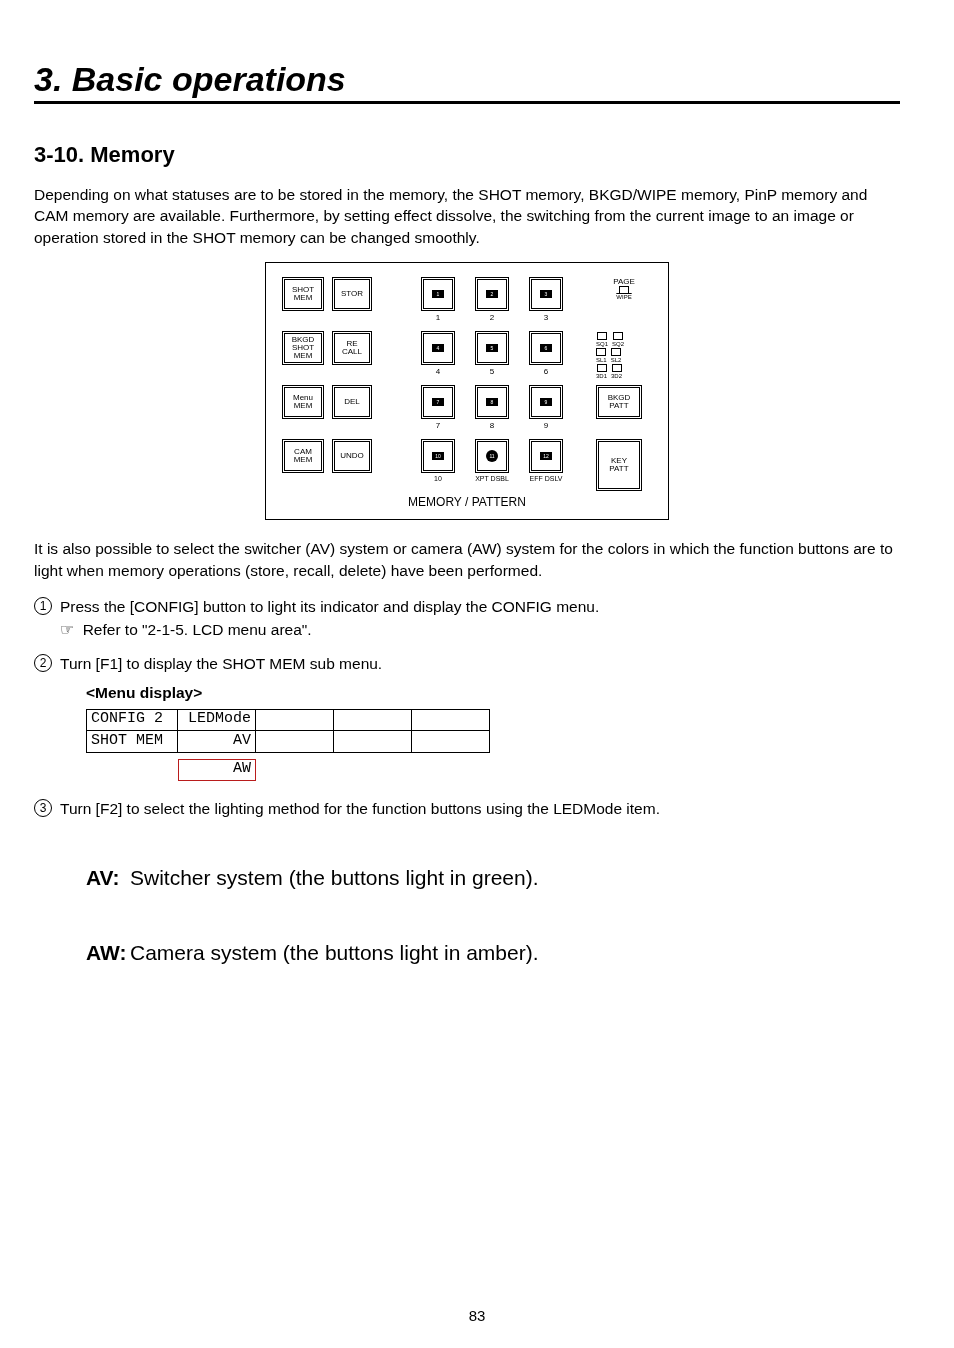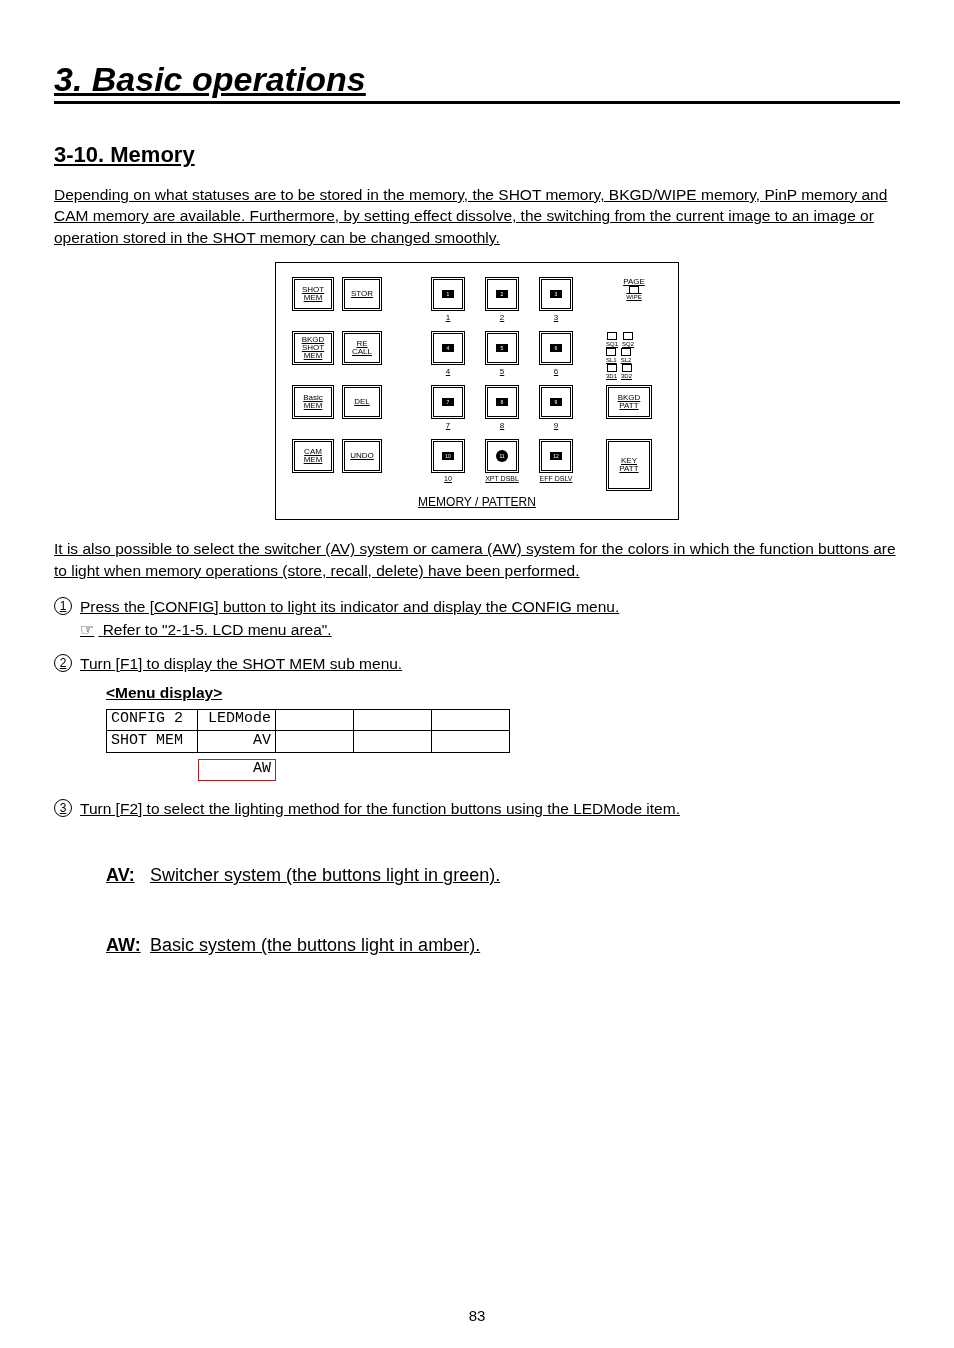--- a/index.html
+++ b/index.html
@@ -6,23 +6,22 @@
   body {
     margin: 0;
     font-family: Arial, Helvetica, sans-serif;
     background: #fff;
     color: #000;
   }
   .page {
     width: 954px;
     min-height: 1348px;
     margin: 0 auto;
-    padding: 60px 54px 40px 54px;
+    padding: 60px 54px 40px 34px;
     position: relative;
-    text-decoration: underline;
   }
   .title {
     font-style: italic;
     font-weight: bold;
     font-size: 34px;
     border-bottom: 3px solid #000;
     padding-bottom: 2px;
     margin-bottom: 38px;
   }
   .sect {
@@ -99,21 +98,21 @@
     display:flex; align-items:center;
     padding: 0 4px;
     white-space: pre;
   }
   .b1 { border:1px solid #b91c1c; }
   .bbot { border-bottom:1px solid #000;}
   .bright { border-right:1px solid #000;}
   .bleft { border-left:1px solid #000;}
   .btop { border-top:1px solid #000;}
   .defs { margin: 8px 0 0 26px; }
-  .defs .row { display:flex; gap:8px; font-size:18px; line-height:1.55;margin-top:42px; }
+  .defs .row { display:flex; gap:8px; font-size:21px; line-height:1.55;margin-top:42px; }
   .defs .k { font-weight:bold; width:36px; }
   .pg-num { position:absolute; bottom:24px; left:0; right:0; text-align:center; font-size:15px;}
 </style>
 </head>
 <body>
 
 <div class="page">
   <div class="title">3. Basic operations</div>
   <div class="sect">3-10. Memory</div>
   <div class="para">Depending on what statuses are to be stored in the memory, the SHOT memory, BKGD/WIPE memory, PinP memory and CAM memory are available. Furthermore, by setting effect dissolve, the switching from the current image to an image or operation stored in the SHOT memory can be changed smoothly.</div>
@@ -159,21 +158,21 @@
               </div>
             </div>
             <div class="numcell" style="grid-area: 3 / 8;">
               <div class="pbox">
                 <div class="pinner">6</div>
               </div>
             </div>
             <div class="rowlbl" style="grid-area: 4 / 4;">4</div>
             <div class="rowlbl" style="grid-area: 4 / 6;">5</div>
             <div class="rowlbl" style="grid-area: 4 / 8;">6</div>
-            <div class="dbtn" style="grid-area: 5 / 1; width: 42px; height: 34px;">Basic
+            <div class="dbtn" style="grid-area: 5 / 1; width: 42px; height: 34px;">Menu
 MEM</div>
             <div class="dbtn" style="white-space: pre-line; grid-area: 5 / 2; width: 40px; height: 34px;">DEL</div>
             <div class="numcell" style="grid-area: 5 / 4;">
               <div class="pbox">
                 <div class="pinner">7</div>
               </div>
             </div>
             <div class="numcell" style="grid-area: 5 / 6;">
               <div class="pbox">
                 <div class="pinner">8</div>
@@ -301,21 +300,21 @@
       <div class="circ">3</div>
       <div class="body">
         <div>Turn [F2] to select the lighting method for the function buttons using the LEDMode item.</div>
         <div class="defs">
           <div class="row">
             <div class="k">AV:</div>
             <div>Switcher system (the buttons light in green).</div>
           </div>
           <div class="row">
             <div class="k">AW:</div>
-            <div>Basic system (the buttons light in amber).</div>
+            <div>Camera system (the buttons light in amber).</div>
           </div>
         </div>
       </div>
     </div>
   </div>
 
   <div class="pg-num">83</div>
 </div>
 
 </body></html>

